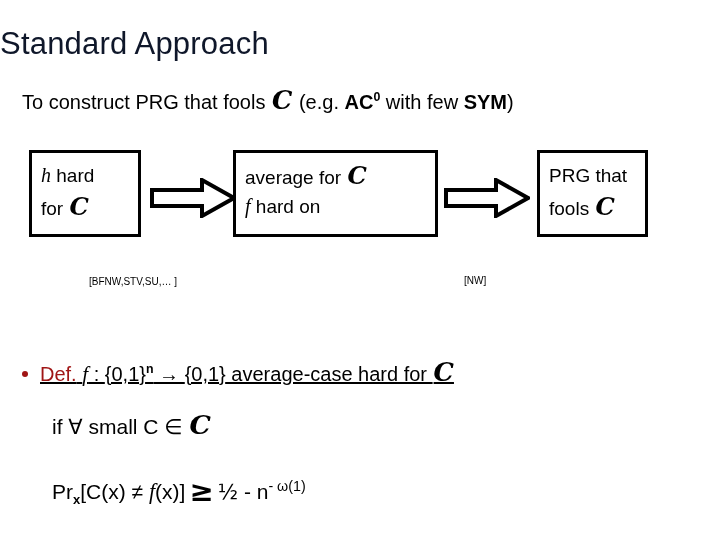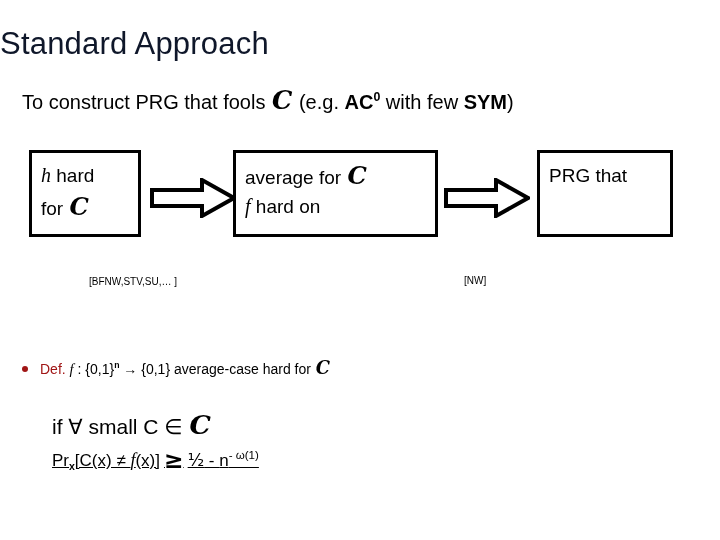--- a/index.html
+++ b/index.html
@@ -71,21 +71,21 @@
     border: 3px solid #000;
     box-sizing: border-box;
     background: #fff;
     font-size: 19px;
     line-height: 31px;
     padding: 7px 12px 0 9px;
     height: 87px;
   }
   .fbox-1 { left: 29px;  top: 0; width: 112px; }
   .fbox-2 { left: 233px; top: 0; width: 205px; }
-  .fbox-3 { left: 537px; top: 0; width: 136px; }
+  .fbox-3 { left: 537px; top: 0; width: 111px; }
 
   .fbox .line { white-space: nowrap; height: 31px; }
 
   
   .block-arrow {
     position: absolute;
     top: 28px;
     width: 86px;
     height: 40px;
   }
@@ -100,22 +100,23 @@
     white-space: nowrap;
   }
   .cite-left  { top: 276px; left: 89px; }
   .cite-right { top: 275px; left: 464px; }
 
   
   .def-line {
     position: absolute;
     top: 357px;
     left: 22px;
-    font-size: 14px;
-    white-space: nowrap;
+    font-size: 20px;
+    white-space: nowrap;
+    text-decoration: underline;
   }
   .bullet-dot {
     display: inline-block;
     width: 6px;
     height: 6px;
     border-radius: 50%;
     background: #A01515;
     vertical-align: middle;
     margin: 0 12px 3px 0;
   }
@@ -125,25 +126,24 @@
     position: absolute;
     top: 409px;
     left: 52px;
     font-size: 21px;
     white-space: nowrap;
     text-align: right;
   }
 
   .pr-line {
     position: absolute;
-    top: 446px;
+    top: 474px;
     left: 52px;
-    font-size: 17px;
-    white-space: nowrap;
-    text-decoration: underline;
+    font-size: 21px;
+    white-space: nowrap;
   }
   .geq {
     font-size: 1.38em;
     font-weight: bold;
     font-family: "DejaVu Sans", sans-serif;
     vertical-align: -2px;
     padding: 0 4px;
   }
   sub.tight {
     font-size: 0.62em;
@@ -186,20 +186,21 @@
   </div>
 
   <div class="block-arrow arrow-2">
     <svg width="86" height="40" viewBox="0 0 86 40" aria-hidden="true">
       <polygon points="2,12 52,12 52,2 84,20 52,38 52,28 2,28" fill="#ffffff" stroke="#000000" stroke-width="4" stroke-linejoin="miter"></polygon>
     </svg>
   </div>
 
   <div class="fbox fbox-3">
     <div class="line"><span>PRG that</span></div>
+    <div class="line"><span>fools </span><span class="scriptC">C</span></div>
   </div>
 </div>
 
 <div class="cite cite-left">[BFNW,STV,SU,… ]</div>
 <div class="cite cite-right">[NW]</div>
 
 <div class="def-line">
   <span class="bullet-dot"></span><span class="def-kw">Def.</span><span>&nbsp;</span><span class="ital">f</span><span> : </span><span>{0,1}</span><sup class="tight">n</sup><span> → </span><span>{0,1}</span><span> average-case hard for </span><span class="scriptC">C</span>
 </div>
 

